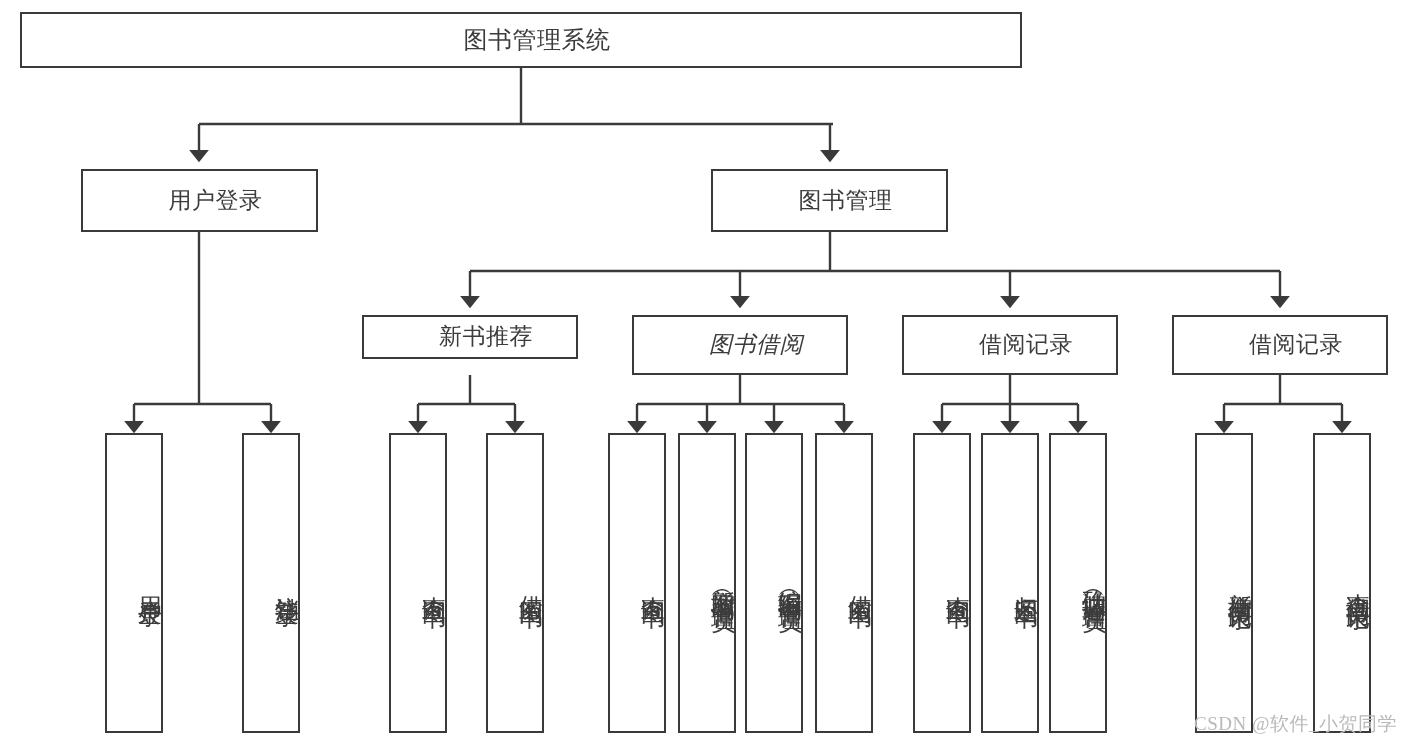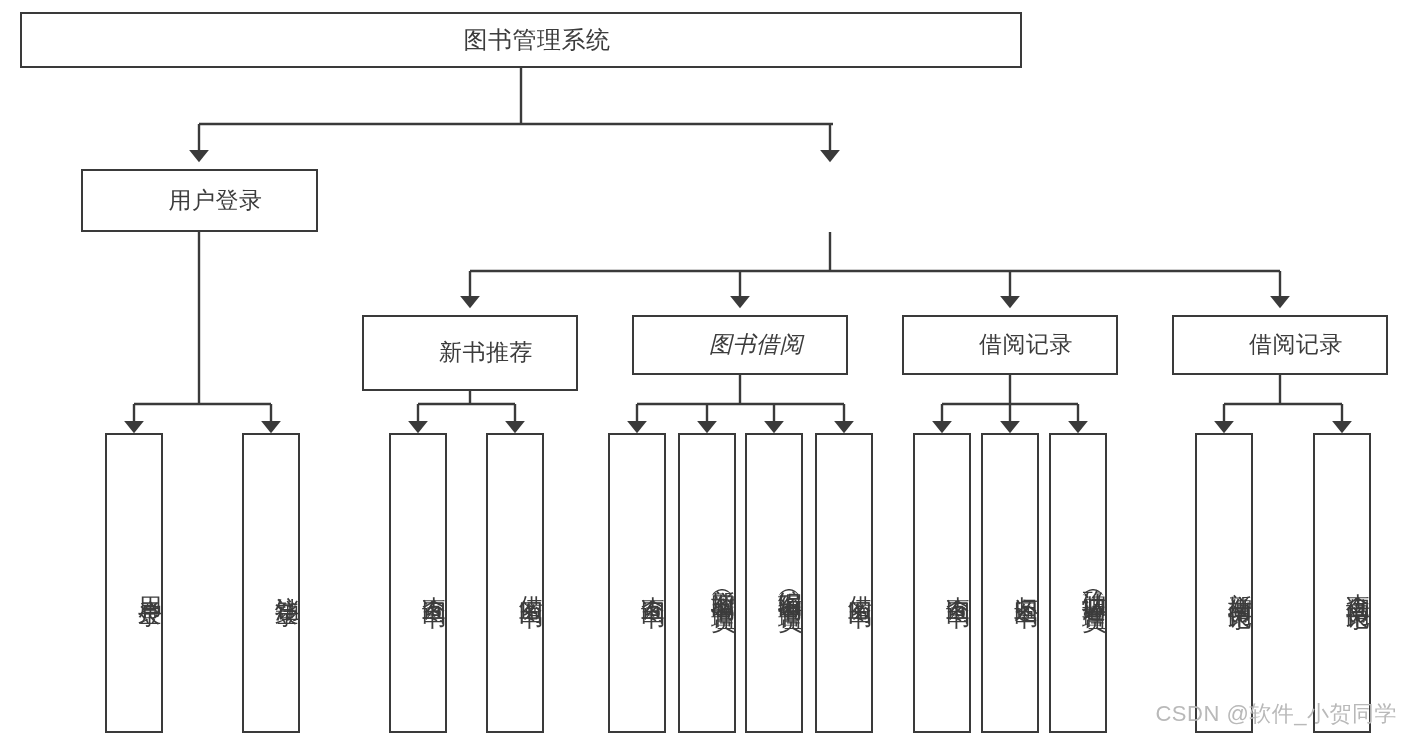--- a/index.html
+++ b/index.html
@@ -54,27 +54,27 @@
     font-size: 24px;
     max-height: 100%;
   }
   .node.root .node-label { font-size: 24px; }
   .node.level2 .node-label { font-size: 23px; }
   .node.level3 .node-label { font-size: 23px; }
 
   #watermark {
     position: absolute;
     right: 8px;
-    bottom: 18px;
+    bottom: 10px;
     color: #b9b9b9;
-    font-size: 22px;
+    font-size: 19px;
     letter-spacing: 0.5px;
     z-index: 5;
     white-space: nowrap;
-    font-family: Liberation Sans, sans-serif;
+    font-family: Liberation Serif, serif;
   }
 </style>
 </head>
 <body>
 
 <div id="diagram-root">
 
   <svg id="edges-layer" viewBox="0 0 1405 747" width="1405" height="747">
     <defs>
       <marker id="arrowhead" markerWidth="9" markerHeight="9" refX="2.2" refY="4.5" orient="auto" markerUnits="strokeWidth">
@@ -125,22 +125,25 @@
     </g>
   </svg>
 
   <div class="node root" style="left:20px; top:12px; width:1002px; height:56px;">
     <span class="node-label">图书管理系统</span>
   </div>
 
   <div class="node level2" style="left:81px; top:169px; width:237px; height:63px;">
     <span class="node-label">用户登录</span>
   </div>
-
-  <div class="node level3" style="left:362px; top:315px; width:216px; height:76px;">
+  <div class="node level2" style="left:711px; top:169px; width:237px; height:63px;">
+    <span class="node-label">图书管理</span>
+  </div>
+
+  <div class="node level3" style="left:362px; top:315px; width:216px; height:44px;">
     <span class="node-label">新书推荐</span>
   </div>
   <div class="node level3" style="left:632px; top:315px; width:216px; height:60px;font-style:italic;">
     <span class="node-label">图书借阅</span>
   </div>
   <div class="node level3" style="left:902px; top:315px; width:216px; height:60px;">
     <span class="node-label">借阅记录</span>
   </div>
   <div class="node level3" style="left:1172px; top:315px; width:216px; height:60px;">
     <span class="node-label">借阅记录</span>

